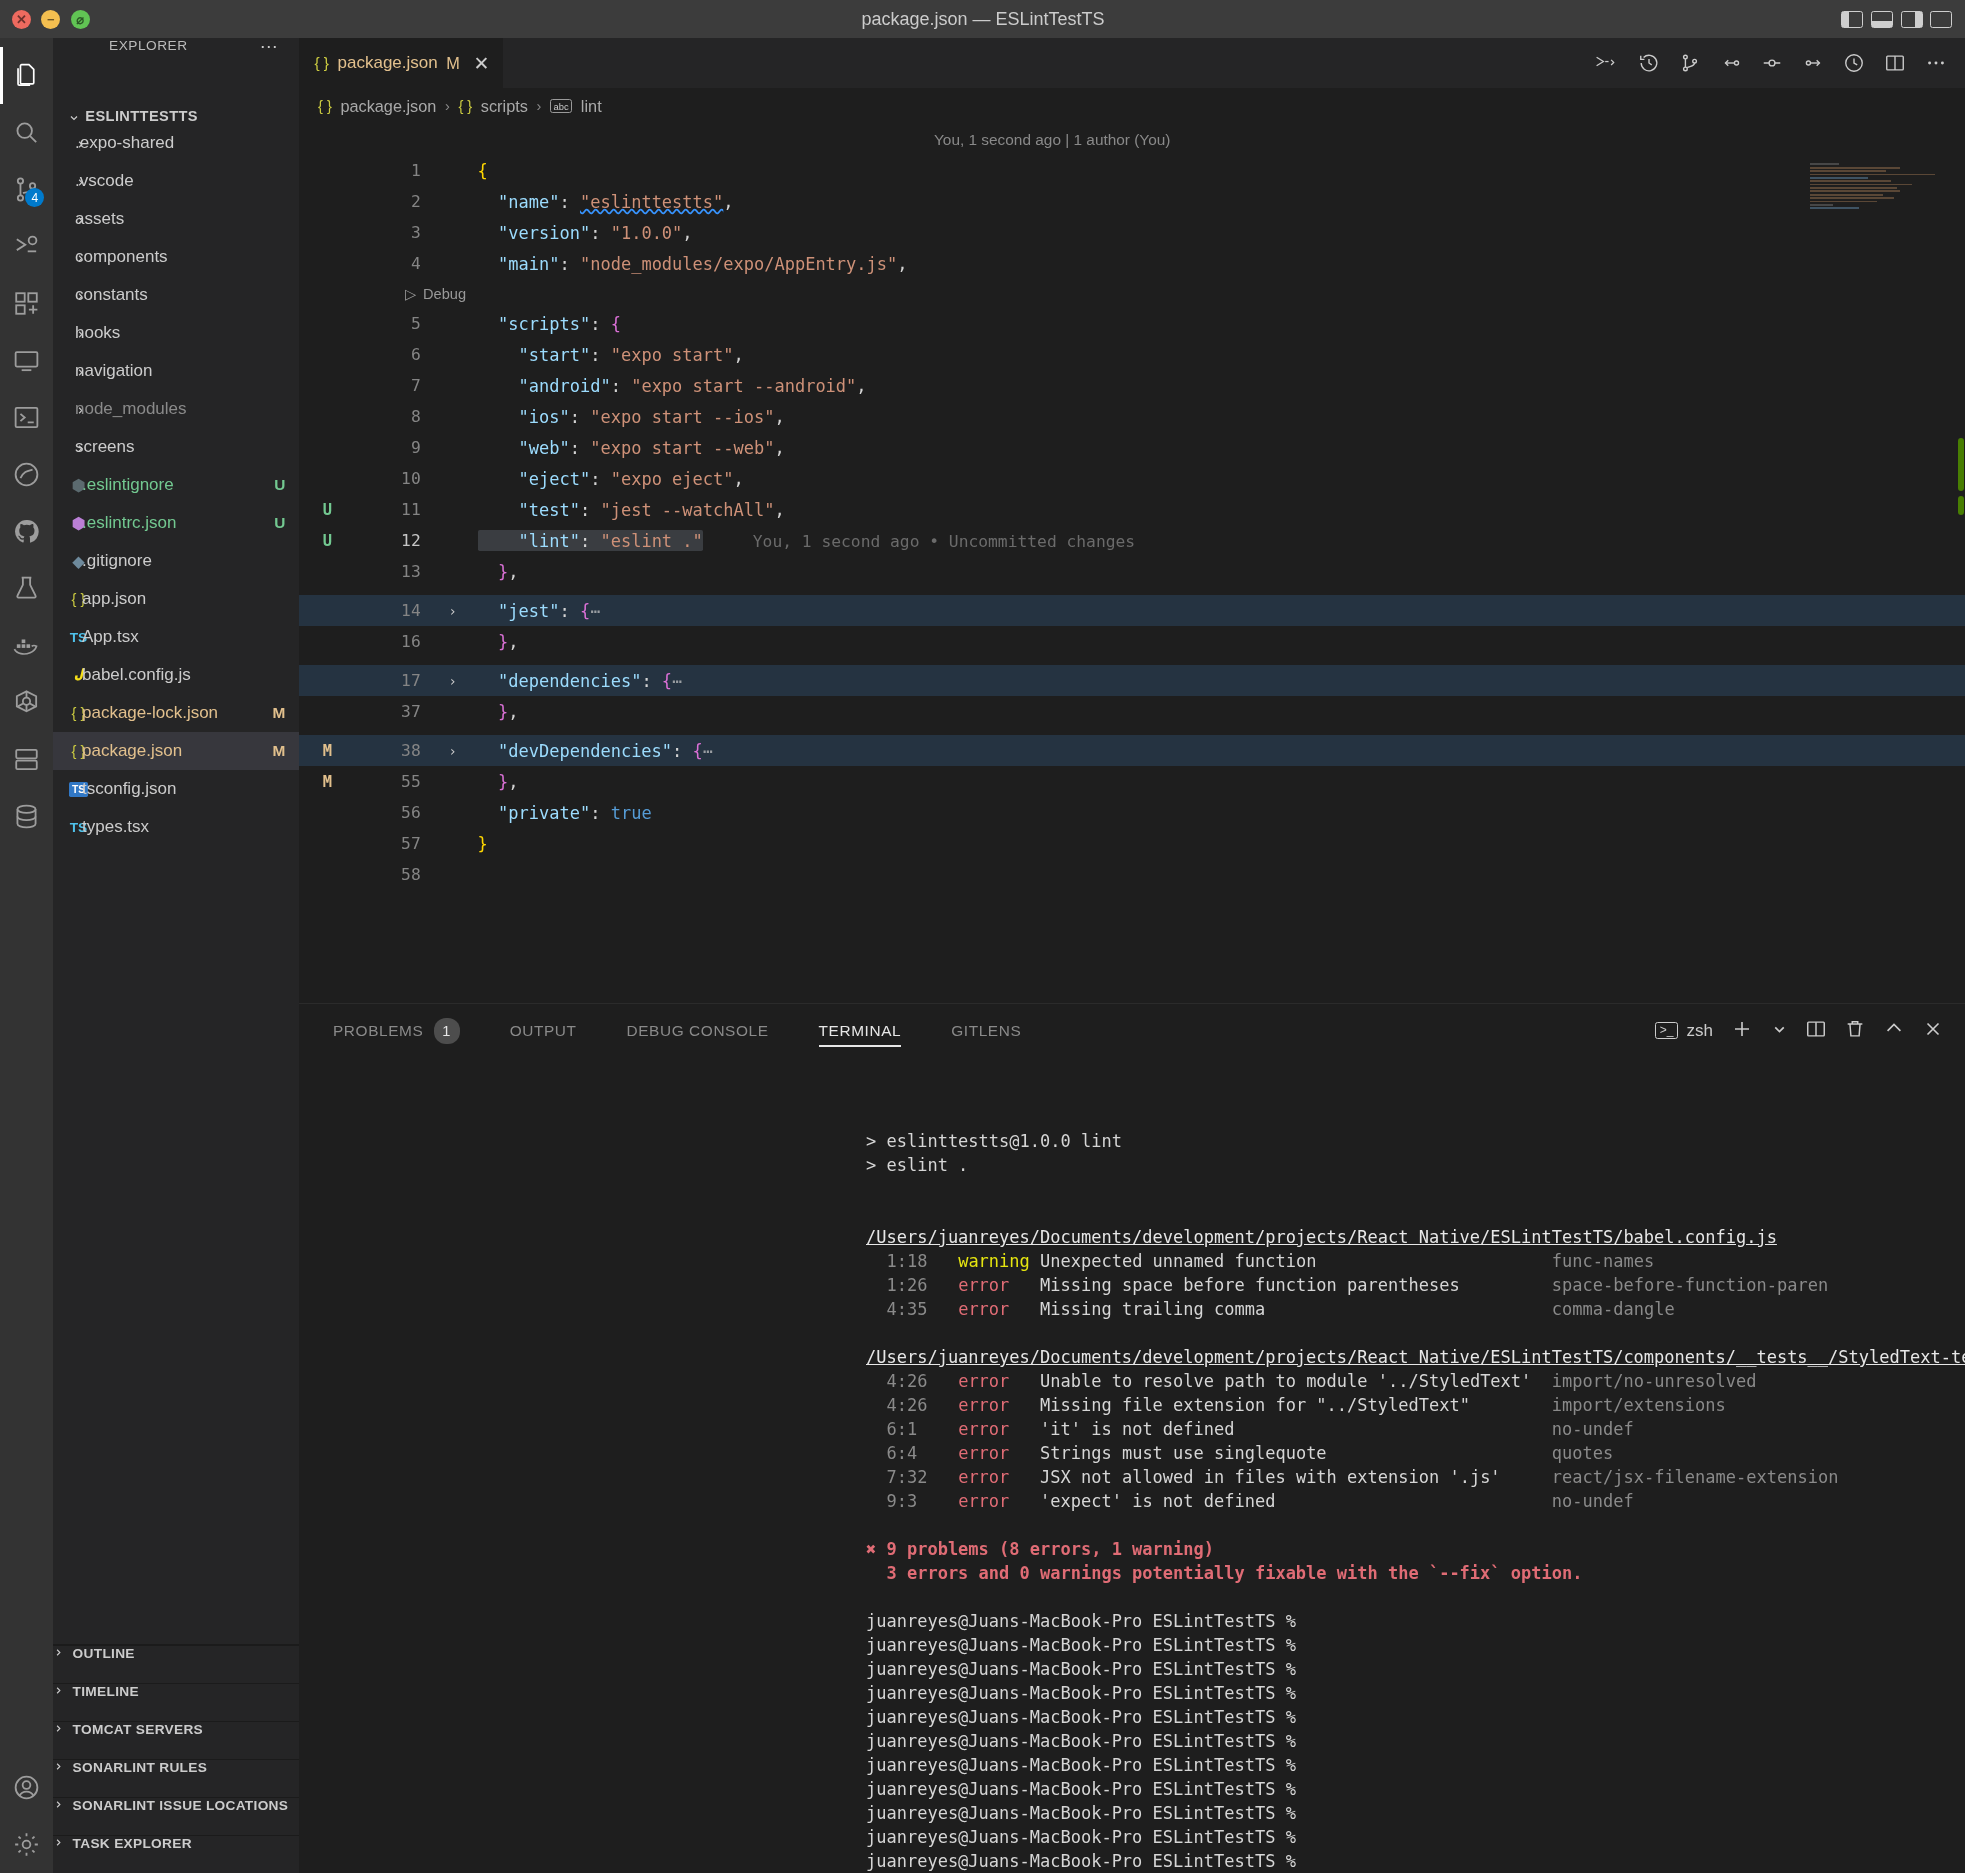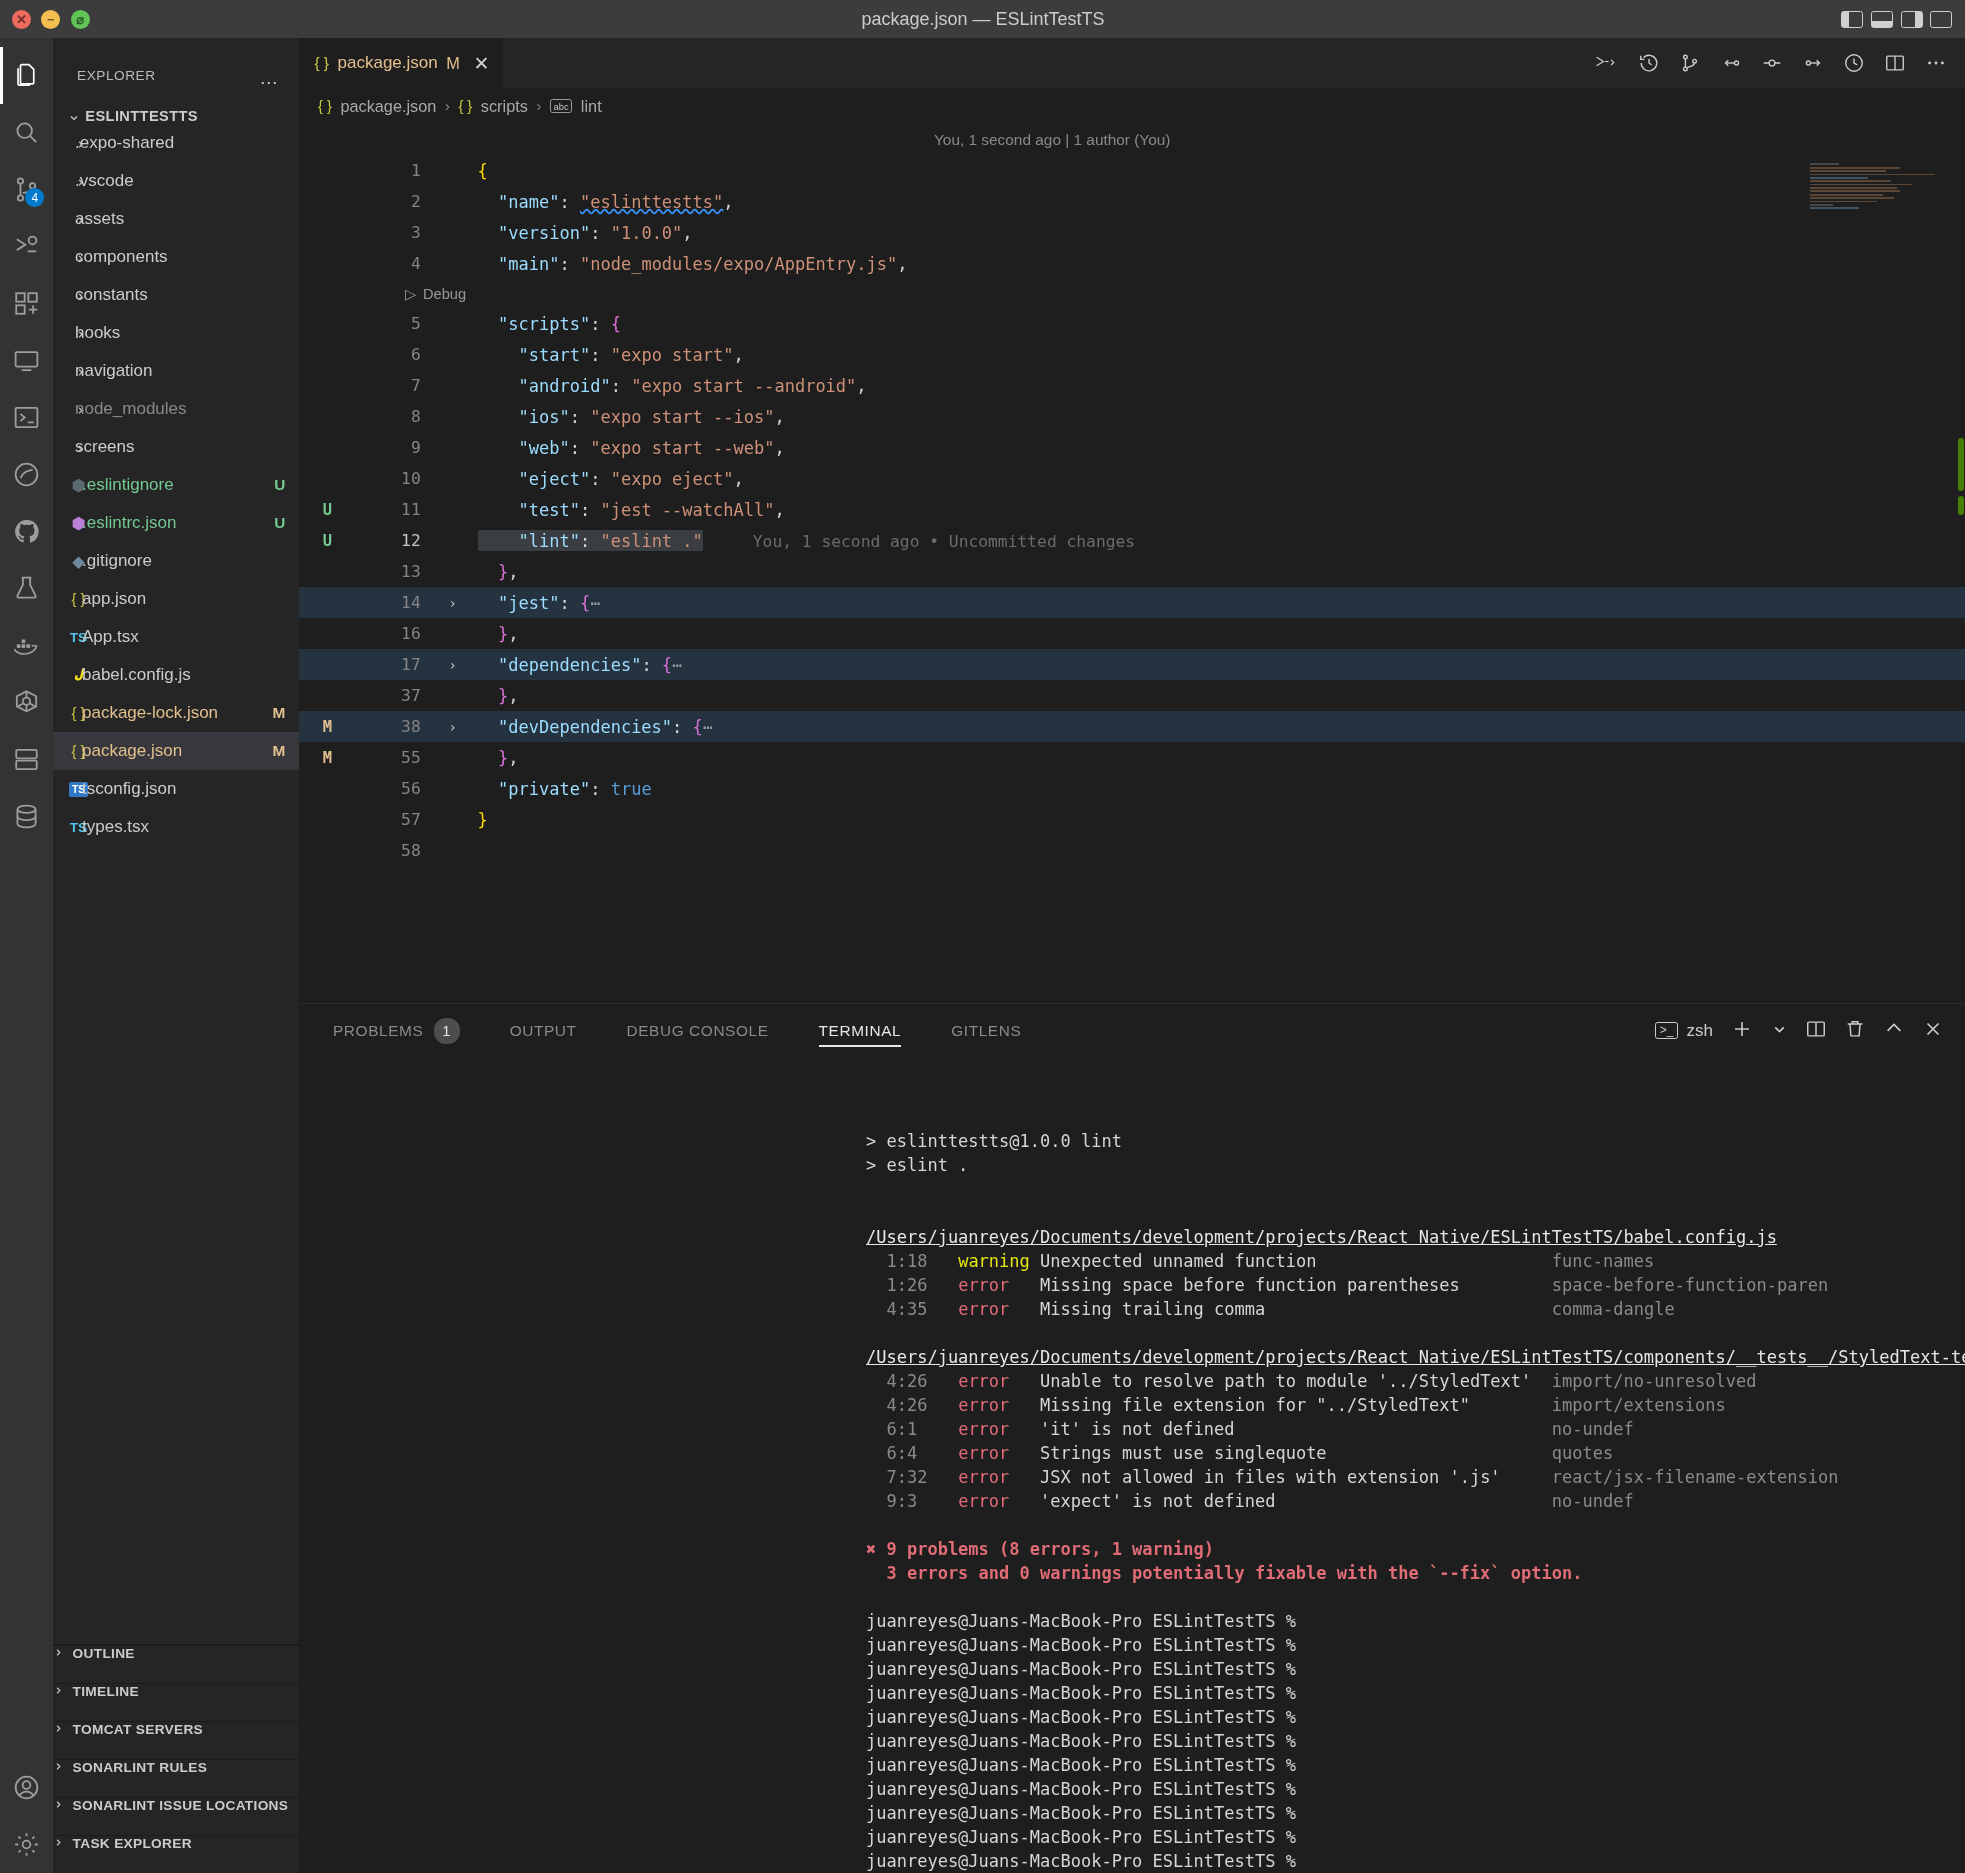--- a/index.html
+++ b/index.html
@@ -48,22 +48,22 @@
   .act .badge {
     position: absolute; right: 8.6px; bottom: 10.3px; background:#007acc; color:#fff;
     font-size: 12px; min-width: 19px; height: 19px; border-radius: 9.4px;
     display:flex; align-items:center; justify-content:center; font-family:"Liberation Sans",sans-serif;
   }
   .act-spacer { flex: 1; }
 
   
   .sidebar { width: 246px; flex: 0 0 246px; background: #252526; display: flex; flex-direction: column; }
   .sb-header {
-    height: 45px; display:flex; align-items:flex-end; justify-content:space-between;
-    padding: 0 19px 0 24px; color:#bbbbbb; font-size: 13.7px; letter-spacing: 0.5px;
+    height: 45px; display:flex; align-items:flex-start; justify-content:space-between;
+    padding: 0 19px 0 24px; color:#bbbbbb; font-size: 13.7px; letter-spacing: 0.5px; margin-left: 32px;
   }
   .sb-dots { color:#cccccc; font-size: 19px; letter-spacing: 1.7px; line-height: 8.6px; }
   .tree { flex: 1; overflow: hidden; padding-top: 3.4px; }
   .row {
     height: 38px; display:flex; align-items:center; gap: 0; padding-right: 13.7px;
     font-size: 17px; color:#cccccc; white-space: nowrap;
   }
   .row.selected { background:#37373d; }
   .chev { width: 22px; text-align:center; color:#cccccc; flex:0 0 22px; font-size: 14.6px; }
   .chev svg { vertical-align: middle; }
@@ -102,21 +102,21 @@
   }
   .bc-sep { color:#8a8a8a; font-size: 14.6px; }
   .bc-json { color:#cbcb41; font-size: 14.6px; }
   .bc-abc { border:1.3px solid #9a9a9a; border-radius:2.6px; font-size:9.4px; padding:0.9px 2.6px; color:#c8c8c8; }
 
   .blameline { height: 31px; padding-left: 635px; color:#898989; font-size: 15.4px; display:flex; align-items:center;}
 
   .code { position: relative; flex: 1; min-height: 0; overflow: hidden; display:flex; }
   .codearea { flex:1; position:relative; min-width:0; }
   .cline { height: 31px; display:flex; align-items:center; font-family:"DejaVu Sans Mono", monospace; font-size: 17px; white-space: pre; }
-  .cline.fold-hl { background: #253341; }
+  .cline.fold-hl { background: #253341; margin-top: 8px; }
   .gnum {
     width: 94px; flex:0 0 94px; text-align:right; padding-right: 10.3px; color:#858585; font-size:16.3px;
     font-family:"DejaVu Sans Mono", monospace;
   }
   .gnum.cur { color:#c6c6c6; }
   .gmark { width: 26px; flex:0 0 26px; text-align:center; color:#cccccc; font-size:13.7px; }
   .gstat-col { width: 38px; flex:0 0 38px; text-align:right; padding-right:5.1px; font-size:15.4px; font-weight:600;}
   .gdiff { width: 8.6px; flex:0 0 8.6px; }
   .gdiff.changed {
     background: repeating-linear-gradient(45deg,#2f5d7c 0 2.6px,transparent 2.6px 5.1px);

